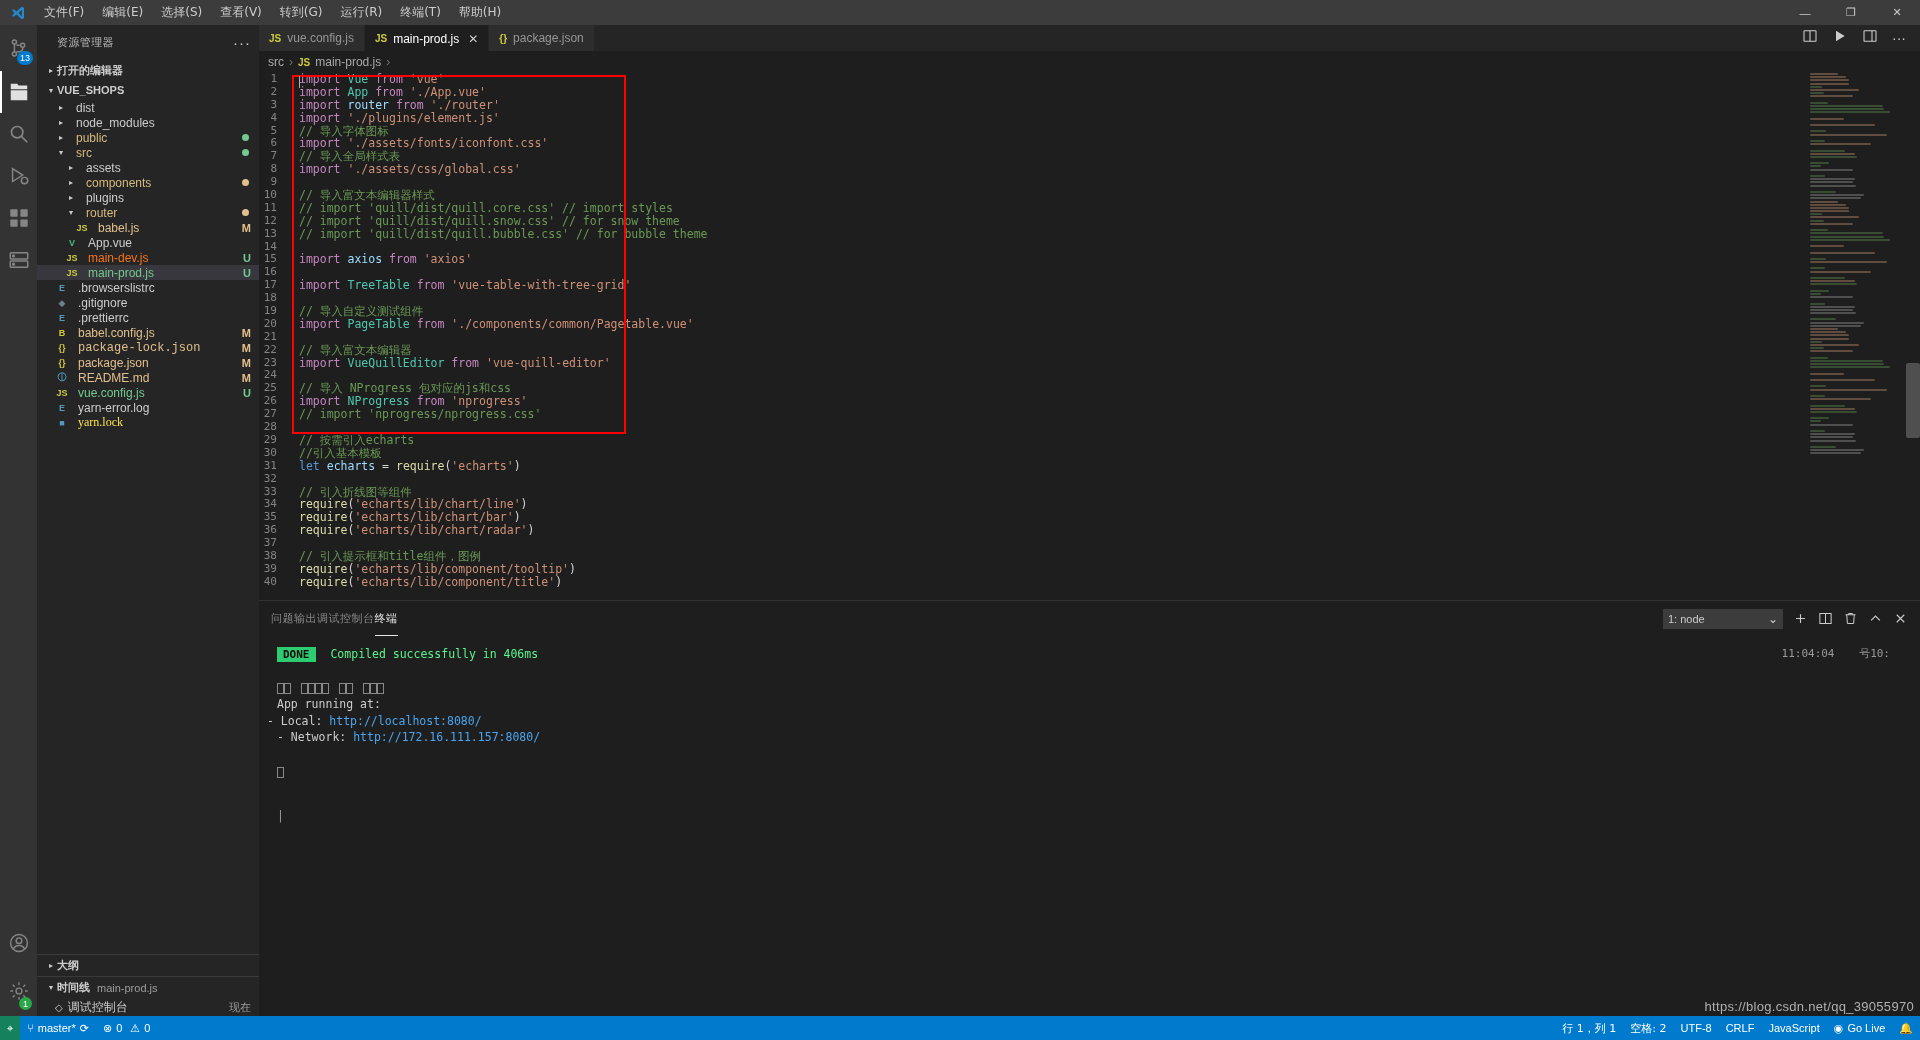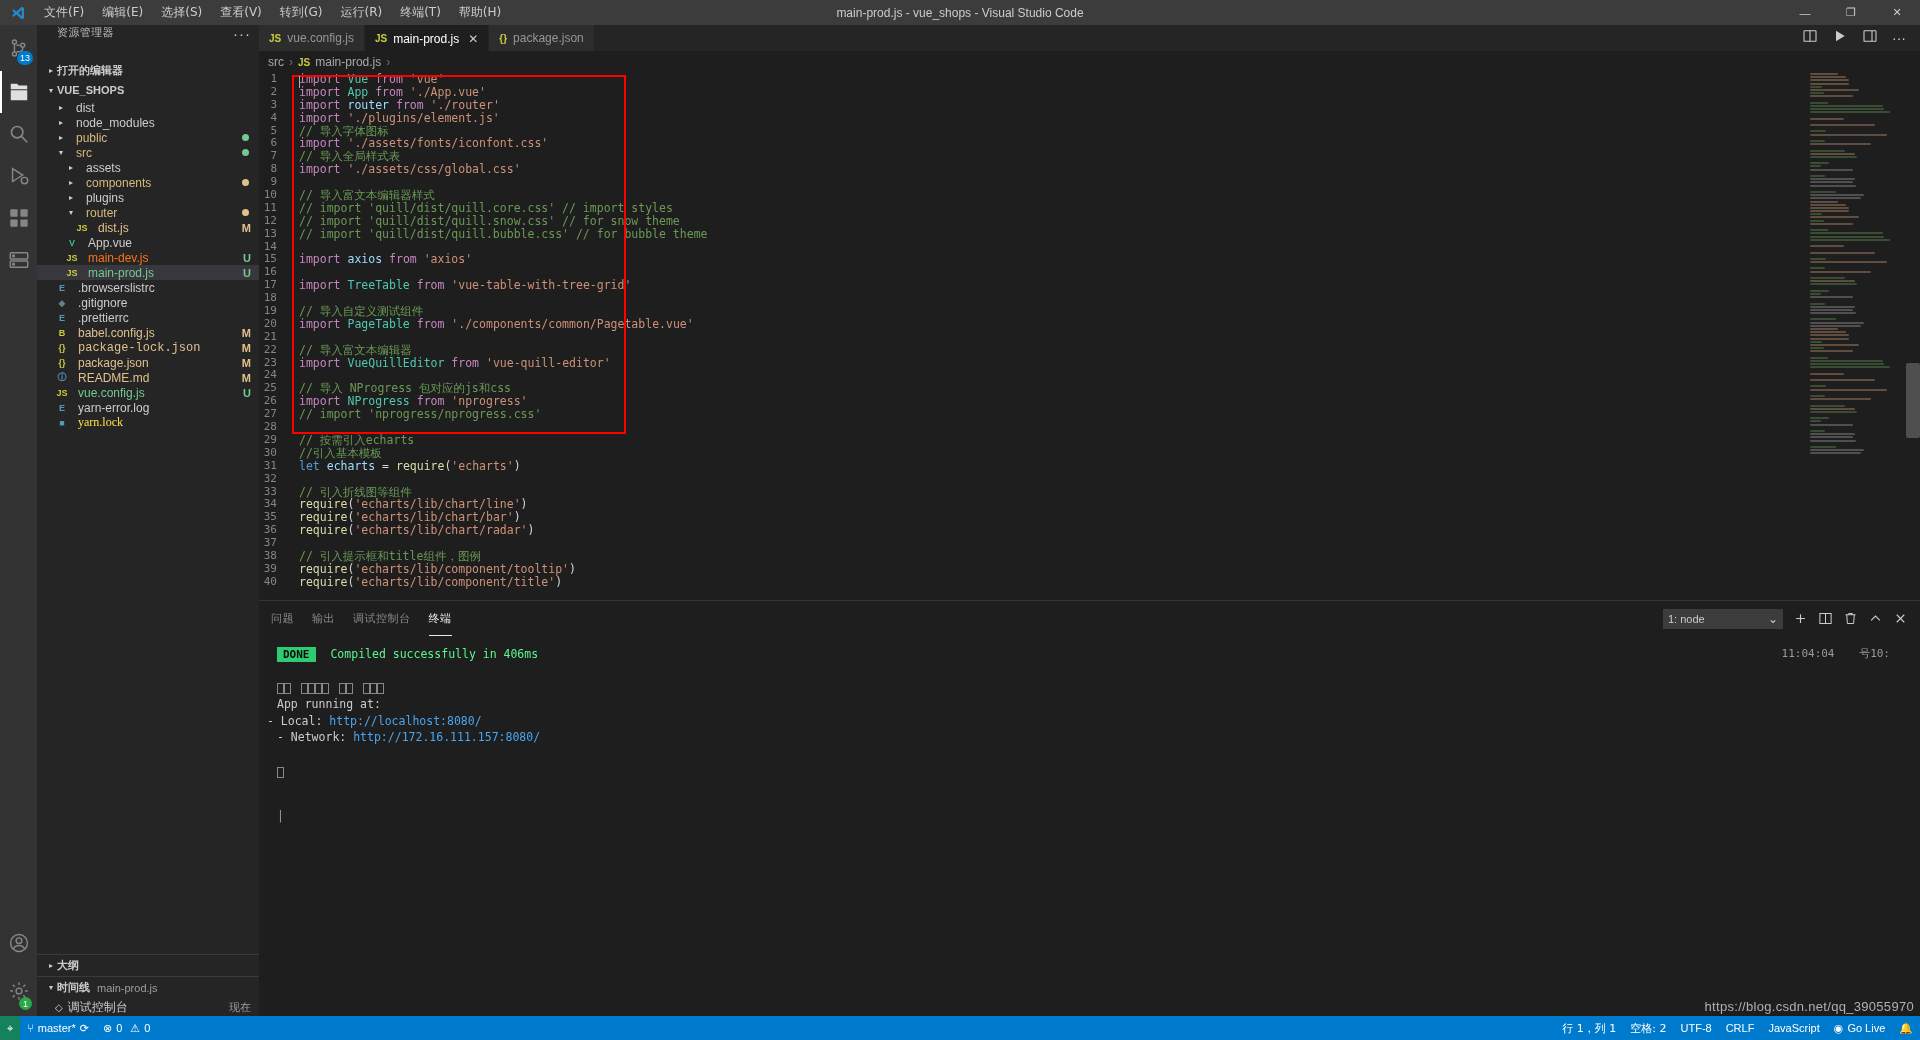--- a/index.html
+++ b/index.html
@@ -50,21 +50,21 @@
     border-radius: 7px; background: #2aa84a; color: #fff; font-size: 9px;
     display: flex; align-items: center; justify-content: center;
   }
 
   
   .sidebar {
     position: absolute; top: 25px; left: 37px; width: 222px; height: 991px;
     background: #252526; color: #cccccc; font-size: 12px;
   }
   .sb-header {
-    height: 35px; display: flex; justify-content: space-between;
+    height: 35px; display: flex; align-items: center; justify-content: space-between;
     padding: 0 8px 0 20px; font-size: 11px; letter-spacing: .4px; color: #bbbbbb;
   }
   .sb-dots { font-size: 15px; color: #cccccc; letter-spacing: 1px; }
   .sb-row {
     height: 15px; display: flex; align-items: center; padding-left: 8px;
     font-size: 12px; white-space: nowrap; position: relative; cursor: pointer;
   }
   .sb-row.selected { background: #37373d; }
   .sb-row.section { font-size: 11px; font-weight: bold; color: #cccccc; height: 20px; }
   .chev { width: 12px; display: inline-block; text-align: center; font-size: 8px; color: #cccccc; flex: 0 0 12px; }
@@ -123,21 +123,21 @@
   }
   .cursor-line { position:absolute; left:40px; top:3px; width:1px; height:12px; background:#aeafad; }
 
   
   .minimap { position: absolute; right: 14px; top: 0; width: 96px; height: 525px; opacity: .62; }
   .mm-line { height: 2px; margin-bottom: 1.2px; border-radius: 1px; }
   .scroll-thumb { position:absolute; right:0; top:290px; width:14px; height:75px; background:#4f4f4f; border-radius:2px;}
 
   
   .panel { position: absolute; left: 259px; top: 600px; width: 1661px; height: 416px; background: #1e1e1e; border-top: 1px solid #333; }
-  .panel-tabs { height: 35px; display: flex; align-items: center; padding-left: 12px; gap: 18px; position: relative; }
+  .panel-tabs { height: 35px; display: flex; align-items: center; padding-left: 12px; position: relative; }
   .ptab { font-size: 11px; color: #8a8a8a; height: 35px; display: flex; align-items: center;
           letter-spacing: .5px; cursor: pointer; }
   .ptab.active { color: #e7e7e7; box-shadow: inset 0 -1px 0 #e7e7e7; }
   .panel-right { position: absolute; right: 12px; top: 0; height: 35px; display: flex; align-items: center; gap: 10px; }
   .term-select {
     width: 120px; height: 20px; background: #3c3c3c; border: 1px solid #3c3c3c;
     color: #ccc; font-size: 11px; padding: 0 4px; display: flex; align-items: center;
     justify-content: space-between;
   }
   .pi { color: #cccccc; display:flex; align-items:center;}
@@ -178,21 +178,20 @@
   <div class="menu">
     <div class="menu-item cn-font">文件(F)</div>
     <div class="menu-item cn-font">编辑(E)</div>
     <div class="menu-item cn-font">选择(S)</div>
     <div class="menu-item cn-font">查看(V)</div>
     <div class="menu-item cn-font">转到(G)</div>
     <div class="menu-item cn-font">运行(R)</div>
     <div class="menu-item cn-font">终端(T)</div>
     <div class="menu-item cn-font">帮助(H)</div>
   </div>
-  <div class="title-center">main-prod.js - vue_shops - Visual Studio Code</div>
   <div class="win-ctrls">
     <div class="win-btn">—</div>
     <div class="win-btn">❐</div>
     <div class="win-btn close">✕</div>
   </div>
 </div>
 
 <div class="activitybar">
   <div class="act-icon" style="height:46px;">
     <svg viewBox="0 0 24 24" fill="none" stroke="currentColor" stroke-width="1.6">
@@ -300,21 +299,21 @@
         <span class="chev">▸</span>
         <span class="fname" style="color: rgb(204, 204, 204);">plugins</span>
       </div>
       <div class="sb-row" style="padding-left: 28px;">
         <span class="chev">▾</span>
         <span class="fname" style="color: rgb(215, 186, 125);">router</span>
         <span class="gdot" style="background: rgb(226, 192, 141);"></span>
       </div>
       <div class="sb-row" style="padding-left: 38px;">
         <span class="ficon" style="color: rgb(203, 203, 65);">JS</span>
-        <span class="fname" style="color: rgb(226, 192, 141);">dist.js</span>
+        <span class="fname" style="color: rgb(226, 192, 141);">babel.js</span>
         <span class="gstat" style="color: rgb(226, 192, 141);">M</span>
       </div>
       <div class="sb-row" style="padding-left: 28px;">
         <span class="ficon" style="color: rgb(65, 184, 131);">V</span>
         <span class="fname" style="color: rgb(204, 204, 204);">App.vue</span>
       </div>
       <div class="sb-row" style="padding-left: 28px;">
         <span class="ficon" style="color: rgb(203, 203, 65);">JS</span>
         <span class="fname" style="color: #f97316;">main-dev.js</span>
         <span class="gstat" style="color: rgb(115, 201, 145);">U</span>

